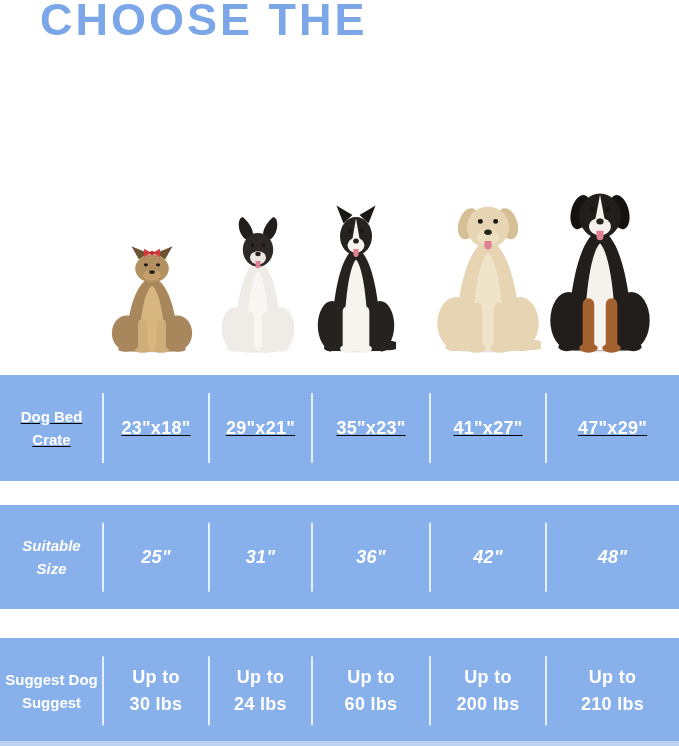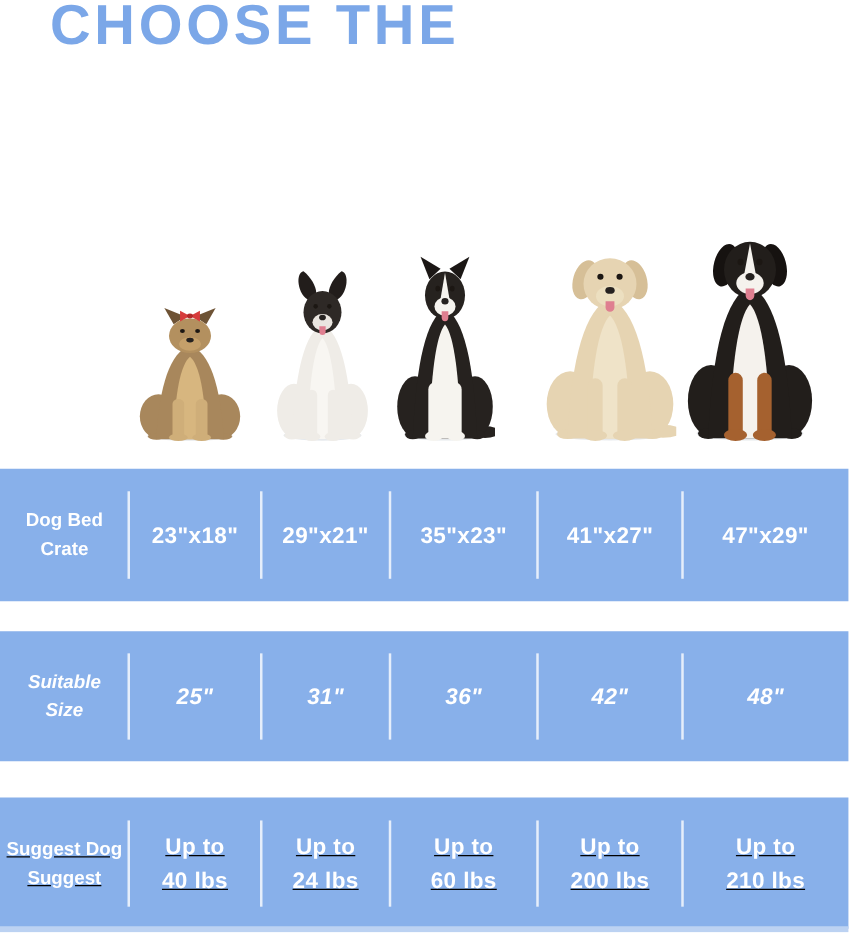--- a/index.html
+++ b/index.html
@@ -12,23 +12,23 @@
     font-weight:700;font-size:45px;line-height:50px;letter-spacing:3px;
     color:var(--title-blue,#7BA7E8);
   }
   .title span{display:block;}
   .dogs-area{position:absolute;left:0;top:0;width:679px;height:375px;}
   .dogs-area svg{position:absolute;display:block;}
   .size-row{
     position:absolute;left:0;right:0;background:var(--row-blue,#88B0EA);
     display:grid;grid-template-columns:103px 106px 103px 118px 116px 133px;
   }
-  #row-0{top:375px;height:106px;}
+  #row-0{top:375px;height:106px;text-decoration:underline;}
   #row-1{top:505px;height:104px;font-style:italic;}
-  #row-2{top:638px;height:105px;text-decoration:underline;}
+  #row-2{top:638px;height:105px;}
   .cell{
     position:relative;display:flex;flex-direction:column;
     align-items:center;justify-content:center;
     color:var(--cell-text,#fff);font-weight:700;text-align:center;
   }
   .cell:not(:last-child)::after{
     content:"";position:absolute;right:-1px;top:50%;transform:translateY(-50%);
     width:2px;height:66%;background:rgba(255,255,255,0.78);
   }
   .cell-label .line{font-size:15px;line-height:23px;}
@@ -214,21 +214,21 @@
       <span class="line">48"</span>
     </div>
     </div>
   <div class="size-row" id="row-2">
     <div class="cell cell-label">
       <span class="line">Suggest Dog</span>
         <span class="line">Suggest</span>
     </div>
     <div class="cell cell-value">
       <span class="line">Up to</span>
-        <span class="line">40 lbs</span>
+        <span class="line">30 lbs</span>
     </div>
     <div class="cell cell-value">
       <span class="line">Up to</span>
         <span class="line">24 lbs</span>
     </div>
     <div class="cell cell-value">
       <span class="line">Up to</span>
         <span class="line">60 lbs</span>
     </div>
     <div class="cell cell-value">

